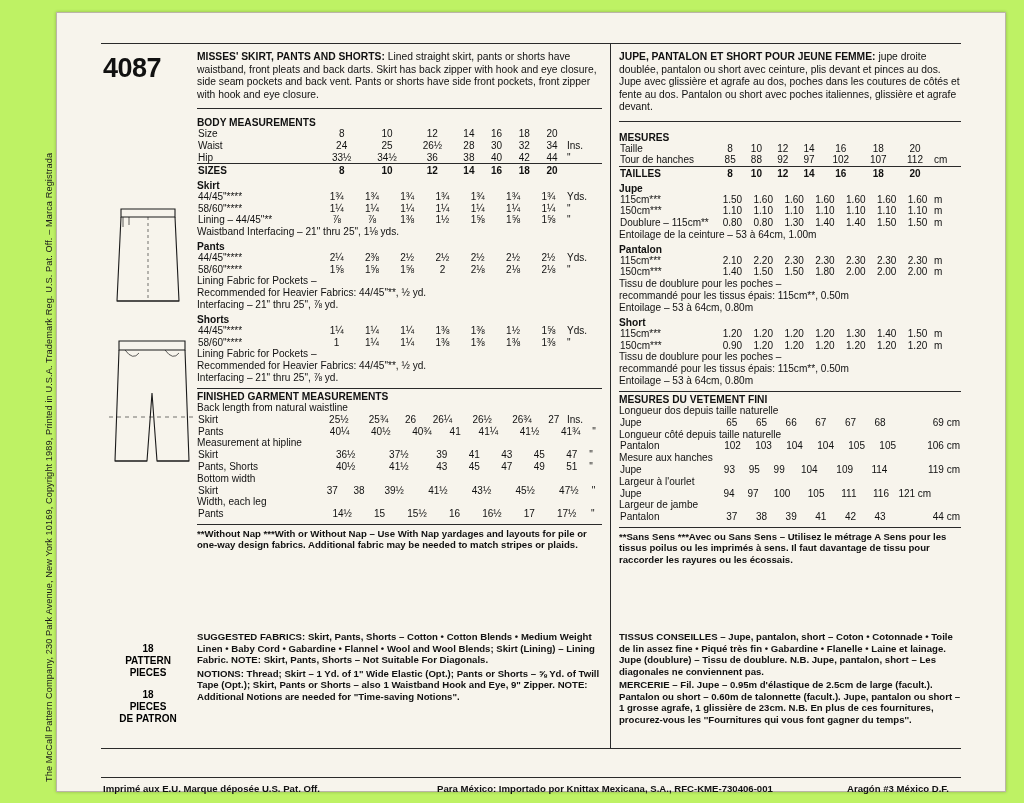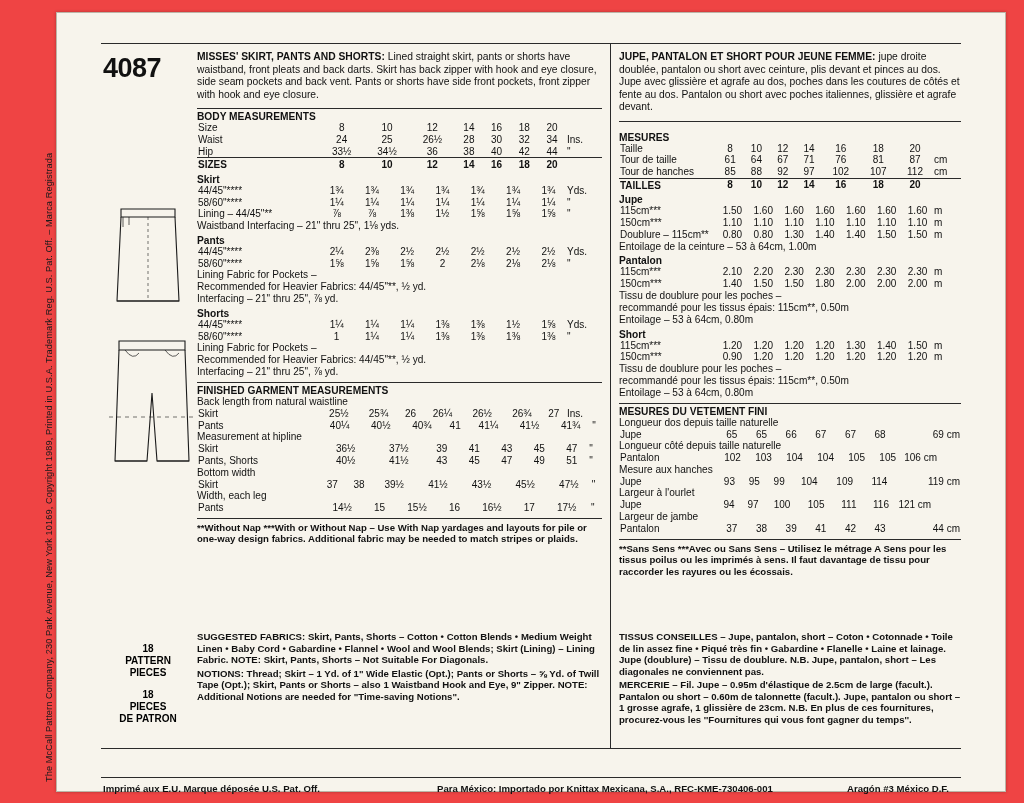--- a/index.html
+++ b/index.html
@@ -1,19 +1,19 @@
 <!DOCTYPE html>
 <html><head>
 <meta charset="utf-8">
 <style>
   html,body{margin:0;padding:0;background:#e8e4dc;}
   body{font-family:"Liberation Sans", sans-serif;}
   #page{
     position:relative;width:1024px;height:803px;
-    background:#ef4444;
+    background:#bef264;
     overflow:hidden;
   }
   #sheet{
     position:absolute;left:56px;top:12px;width:948px;height:778px;
     background:#f7f4ec;
     border:1px solid #bbb5a8;
     box-shadow:0 0 3px rgba(0,0,0,.25);
   }
   
   .vstrip{
@@ -85,21 +85,21 @@
     <div class="patnum">4087</div>
 
     <div class="col colL">
 
       <div class="hdr">
         <span>MISSES' SKIRT, PANTS AND SHORTS:</span>
         <span class="rest">Lined straight skirt, pants or shorts have waistband, front pleats and back darts. Skirt has back zipper with hook and eye closure, side seam pockets and back vent. Pants or shorts have side front pockets, front zipper with hook and eye closure.</span>
       </div>
 
       <div style="height:4px"></div>
-      <div class="sec rule" style="padding-top:2px">BODY MEASUREMENTS</div>
+      <div class="sec rule" style="padding-top:8px">BODY MEASUREMENTS</div>
 
       <table class="t">
         <tbody>
             <tr>
           <td class="lbl" style="width:120px">Size</td>
           <td class="num">8</td>
           <td class="num">10</td>
           <td class="num">12</td>
           <td class="num">14</td>
           <td class="num">16</td>
@@ -375,31 +375,20 @@
           <td class="num">8</td>
           <td class="num">10</td>
           <td class="num">12</td>
           <td class="num">14</td>
           <td class="num">16</td>
           <td class="num">18</td>
           <td class="num">20</td>
           <td class="unit" style="width:26px"></td>
         </tr>
         <tr>
-          <td class="lbl">Tour de taille</td>
-          <td class="num">61</td>
-          <td class="num">64</td>
-          <td class="num">67</td>
-          <td class="num">71</td>
-          <td class="num">76</td>
-          <td class="num">81</td>
-          <td class="num">87</td>
-          <td class="unit">cm</td>
-        </tr>
-        <tr>
           <td class="lbl">Tour de hanches</td>
           <td class="num">85</td>
           <td class="num">88</td>
           <td class="num">92</td>
           <td class="num">97</td>
           <td class="num">102</td>
           <td class="num">107</td>
           <td class="num">112</td>
           <td class="unit">cm</td>
         </tr>
@@ -541,21 +530,21 @@
       <table class="t">
         <tbody>
             <tr>
           <td class="lbl" style="width:96px">Pantalon</td>
           <td class="num">102</td>
           <td class="num">103</td>
           <td class="num">104</td>
           <td class="num">104</td>
           <td class="num">105</td>
           <td class="num">105</td>
-          <td class="num" style="text-align:left">106 cm</td>
+          <td class="num" style="text-align:right">106 cm</td>
         </tr>
       </tbody>
         </table>
 
       <div class="line">Mesure aux hanches</div>
       <table class="t">
         <tbody>
             <tr>
           <td class="lbl" style="width:96px">Jupe</td>
           <td class="num">93</td>

